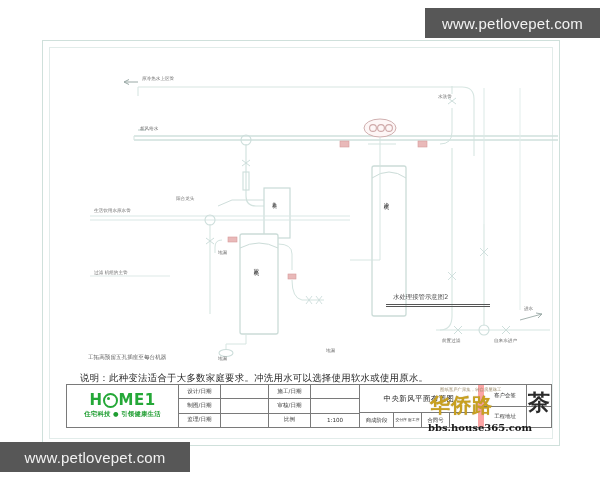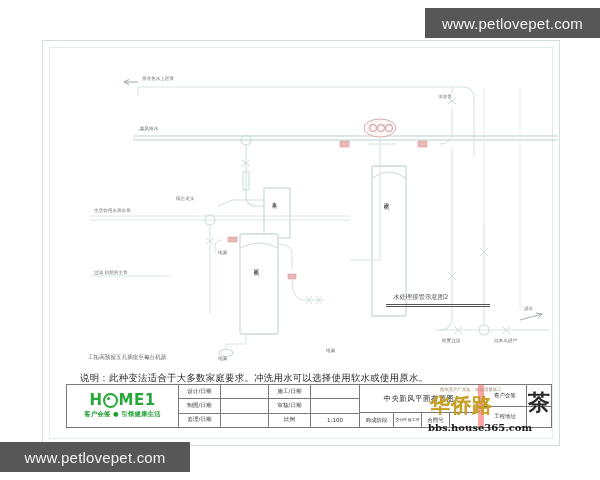--- a/index.html
+++ b/index.html
@@ -265,21 +265,21 @@
 
       <div class="tb">
 
         <div class="tb-logo">
           <div class="logo-main">
             <span>H</span>
             <span class="logo-o"></span>
             <span>ME</span>
             <span>1</span>
           </div>
-          <div class="logo-sub">客户会签 ● 引领健康生活</div>
+          <div class="logo-sub">住宅科技 ● 引领健康生活</div>
         </div>
 
         <div class="tb-grid">
           <div class="tb-row">
             <div class="tb-c c-lab">设计/日期</div>
             <div class="tb-c c-val"></div>
             <div class="tb-c c-lab">施工/日期</div>
             <div class="tb-c c-val"></div>
           </div>
           <div class="tb-row">

